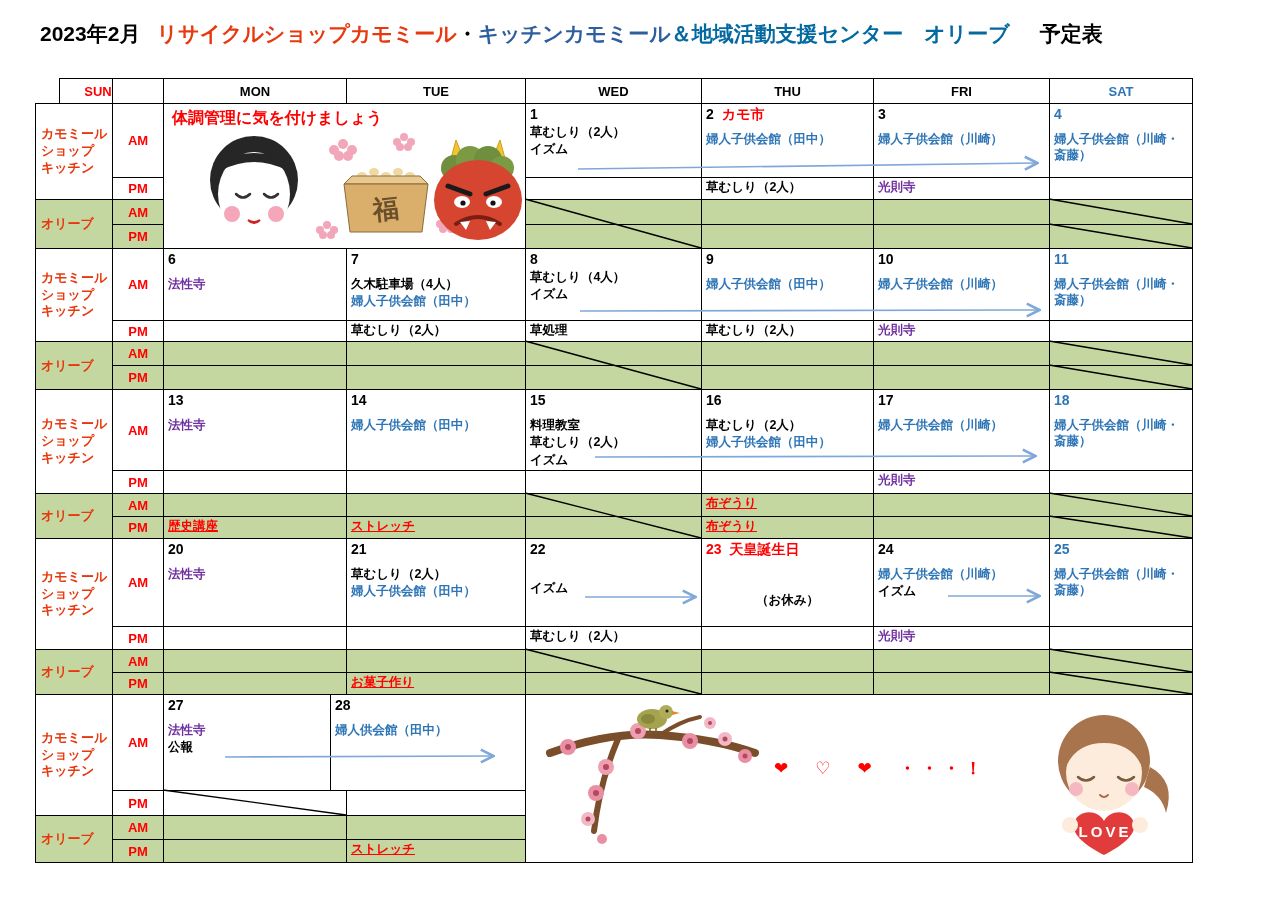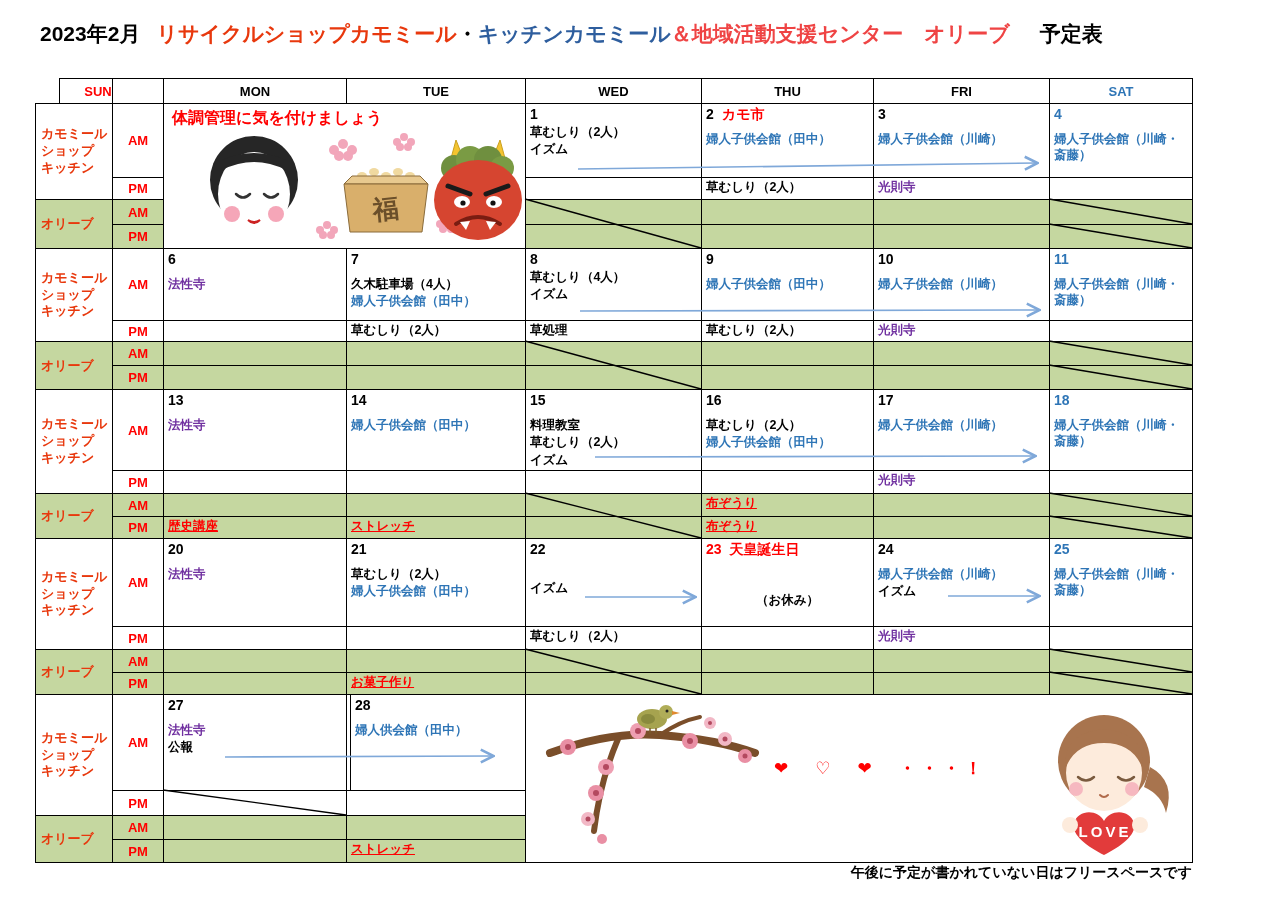--- a/index.html
+++ b/index.html
@@ -4,21 +4,21 @@
 <style>
   html,body{margin:0;padding:0;background:#fff;}
   #canvas{position:relative;width:1280px;height:905px;background:#fff;overflow:hidden;
           font-family:"Liberation Sans","DejaVu Sans",sans-serif;font-weight:700;color:#000;}
   
   .title{position:absolute;left:40px;top:20px;font-size:21px;white-space:nowrap;}
   .title .m{color:#000;margin-top:44px;}
   .title .s1{color:var(--brand_red);margin-left:16px;}
   .title .dot{color:#000;}
   .title .s2{color:var(--brand_blue);}
-  .title .rest{color:#ef4444;}
+  .title .rest{color:#0369a1;}
   .title .suffix{color:#000;margin-left:30px;}
   .contact{position:absolute;left:600px;top:56px;width:592px;text-align:right;font-size:15px;}
   .contact .fax{margin-left:30px;}
   .footer{position:absolute;left:535px;top:864px;width:657px;text-align:right;font-size:14px;}
   
   .c{position:absolute;box-sizing:border-box;border:1px solid #000;background:#fff;overflow:hidden;}
   .green{background:var(--green);}
   .hd{display:flex;align-items:center;justify-content:center;font-size:13px;}
   .hd.sun{color:var(--red);margin-left:24px;}
   .hd.sat{color:var(--blue);}
@@ -399,21 +399,21 @@
 
   <div class="c day" style="left:163px;top:694px;width:184px;height:97px">
     <div class="date">27</div>
     <div class="ln gap t-purple">法性寺</div>
     <div class="ln t-black">公報</div>
   </div>
   <div class="c day" style="left:163px;top:790px;width:184px;height:26px"></div>
   <div class="c green" style="left:163px;top:815px;width:184px;height:25px"></div>
   <div class="c green" style="left:163px;top:839px;width:184px;height:24px"></div>
 
-  <div class="c day" style="left:350px;top:694px;width:212px;height:97px">
+  <div class="c day" style="left:330px;top:694px;width:212px;height:97px">
     <div class="date">28</div>
     <div class="ln gap t-blue">婦人供会館（田中）</div>
   </div>
   <div class="c day" style="left:346px;top:790px;width:180px;height:26px"></div>
   <div class="c green" style="left:346px;top:815px;width:180px;height:25px"></div>
   <div class="c day green" style="left:346px;top:839px;width:180px;height:24px">
     <div class="t-red">ストレッチ</div>
   </div>
 
   <div class="c" style="left:525px;top:694px;width:668px;height:169px">
@@ -463,21 +463,20 @@
       <circle cx="44" cy="80" r="7" fill="#f6b8c0"></circle>
         <circle cx="100" cy="80" r="7" fill="#f6b8c0"></circle>
       <path d="M68,86 q4,4 8,0" stroke="#b06a4a" stroke-width="2" fill="none" stroke-linecap="round"></path>
       <path d="M72,112 c-6,-12 -26,-12 -30,2 c-3,12 14,24 30,32 c16,-8 33,-20 30,-32 c-4,-14 -24,-14 -30,-2 z" fill="#e23b3b"></path>
       <text x="73" y="128" font-size="15" text-anchor="middle" fill="#ffffff" letter-spacing="3">LOVE</text>
       <circle cx="38" cy="116" r="8" fill="#fdebdc"></circle>
         <circle cx="108" cy="116" r="8" fill="#fdebdc"></circle>
     </svg>
   </div>
 
-  <div class="footer">午後に予定が書かれていない日はフリースペースです</div>
 
   <svg class="overlay" width="1280" height="905" viewBox="0 0 1280 905">
     <defs>
       <marker id="arr" viewBox="0 0 10 10" refX="8" refY="5" markerWidth="10" markerHeight="10" orient="auto">
         <path d="M1,1 L9,5 L1,9" fill="none" style="stroke:var(--arrow_blue)" stroke-width="1.6"></path>
       </marker>
     </defs>
 
     <g style="stroke:var(--arrow_blue)" stroke-width="1.6" fill="none">
       <line x1="578" y1="169" x2="1036" y2="163" marker-end="url(#arr)"></line>

